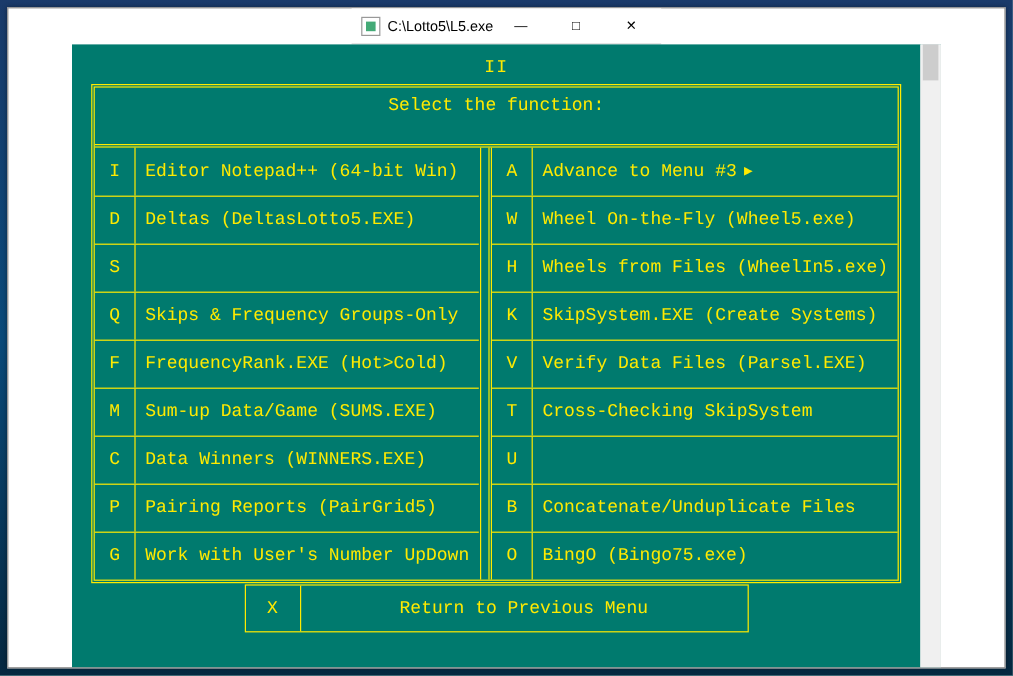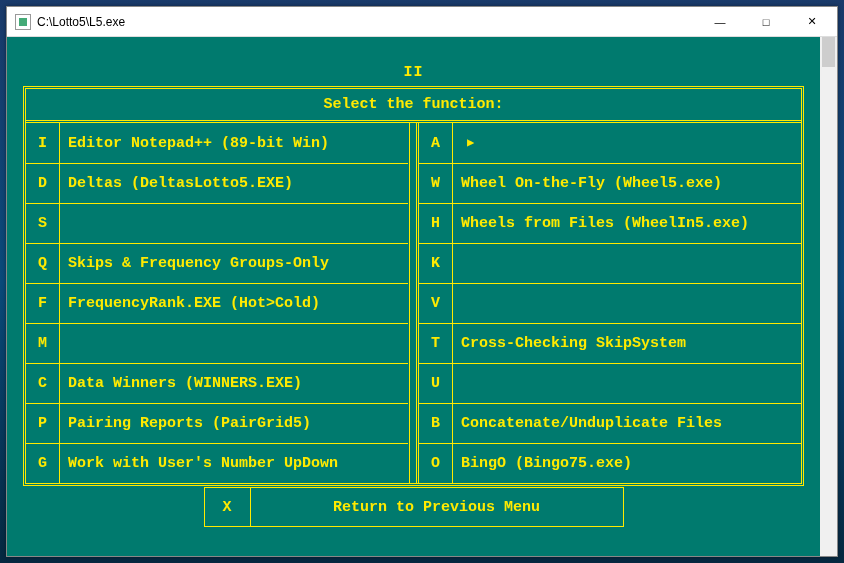--- a/index.html
+++ b/index.html
@@ -9,20 +9,21 @@
       padding: 6px;
       font-family: 'Consolas', 'Courier New', monospace;
       overflow: hidden;
     }
     .window {
       width: 100%; height: 100%;
       background: #fff;
       border: 1px solid #888;
       display: flex; flex-direction: column;
       box-shadow: 0 0 4px rgba(0,0,0,.4);
+      align-items: center;
     }
     .titlebar {
       height: 30px; background: #fff;
       display: flex; align-items: center;
       padding: 0 2px 0 8px;
       border-bottom: 1px solid #ddd;
       font-family: 'Segoe UI', Arial, sans-serif;
       font-size: 12px; color: #000;
     }
     .app-icon {
@@ -45,40 +46,39 @@
       flex: 1; background: #007a6e;
       position: relative;
       display: flex;
     }
     .console {
       flex: 1;
       padding: 12px 16px 10px 16px;
       color: #ffea00;
       font-size: 15px;
       line-height: 1;
-      font-weight: bold;
-      margin-top: 16px;
+      font-weight: normal;
     }
     .scrollbar {
       width: 17px; background: #f0f0f0;
       display: flex; flex-direction: column;
     }
     .sb-track { flex: 1; background: #f0f0f0; position: relative; }
     .sb-thumb {
       position: absolute; top: 0; left: 2px; right: 2px; height: 30px;
       background: #cdcdcd; border-radius: 0;
     }
 
     .page-hdr { text-align: center; margin-bottom: 6px; letter-spacing: 1px; }
     .dbl-box {
       border: 3px double #ffea00;
       margin-bottom: 2px;
     }
     .select-hdr {
-      text-align: center; padding: 8px 0 8px;
+      text-align: center; padding: 8px 0 24px;
       border-bottom: 3px double #ffea00;
     }
     .grid {
       display: flex;
     }
     .col { flex: 1; }
     .col.left { border-right: 1px solid transparent; }
     .row {
       display: flex;
       border-top: 1px solid #ffea00;
@@ -128,21 +128,21 @@
 
       <div class="page-hdr">II</div>
 
       <div class="dbl-box">
         <div class="select-hdr">Select the function:</div>
         <div class="grid">
           <div class="col left" id="col-left">
               <div class="row">
                 <div class="key">I</div>
                 <div class="lbl">
-                  <span>Editor Notepad++ (89-bit Win)</span>
+                  <span>Editor Notepad++ (64-bit Win)</span>
                 </div>
               </div>
               <div class="row">
                 <div class="key">D</div>
                 <div class="lbl">
                   <span>Deltas (DeltasLotto5.EXE)</span>
                 </div>
               </div>
               <div class="row">
                 <div class="key">S</div>
@@ -154,20 +154,23 @@
                 </div>
               </div>
               <div class="row">
                 <div class="key">F</div>
                 <div class="lbl">
                   <span>FrequencyRank.EXE (Hot&gt;Cold)</span>
                 </div>
               </div>
               <div class="row">
                 <div class="key">M</div>
+                <div class="lbl">
+                  <span>Sum-up Data/Game (SUMS.EXE)</span>
+                </div>
               </div>
               <div class="row">
                 <div class="key">C</div>
                 <div class="lbl">
                   <span>Data Winners (WINNERS.EXE)</span>
                 </div>
               </div>
               <div class="row">
                 <div class="key">P</div>
                 <div class="lbl">
@@ -179,40 +182,47 @@
                 <div class="lbl">
                   <span>Work with User's Number UpDown</span>
                 </div>
               </div>
             </div>
           <div class="col-sep"></div>
           <div class="col right" id="col-right">
               <div class="row">
                 <div class="key">A</div>
                 <div class="lbl">
+                  <span>Advance to Menu #3</span>
                   <span class="arrow">▶</span>
                 </div>
               </div>
               <div class="row">
                 <div class="key">W</div>
                 <div class="lbl">
                   <span>Wheel On-the-Fly (Wheel5.exe)</span>
                 </div>
               </div>
               <div class="row">
                 <div class="key">H</div>
                 <div class="lbl">
                   <span>Wheels from Files (WheelIn5.exe)</span>
                 </div>
               </div>
               <div class="row">
                 <div class="key">K</div>
+                <div class="lbl">
+                  <span>SkipSystem.EXE (Create Systems)</span>
+                </div>
               </div>
               <div class="row">
                 <div class="key">V</div>
+                <div class="lbl">
+                  <span>Verify Data Files (Parsel.EXE)</span>
+                </div>
               </div>
               <div class="row">
                 <div class="key">T</div>
                 <div class="lbl">
                   <span>Cross-Checking SkipSystem</span>
                 </div>
               </div>
               <div class="row">
                 <div class="key">U</div>
               </div>

